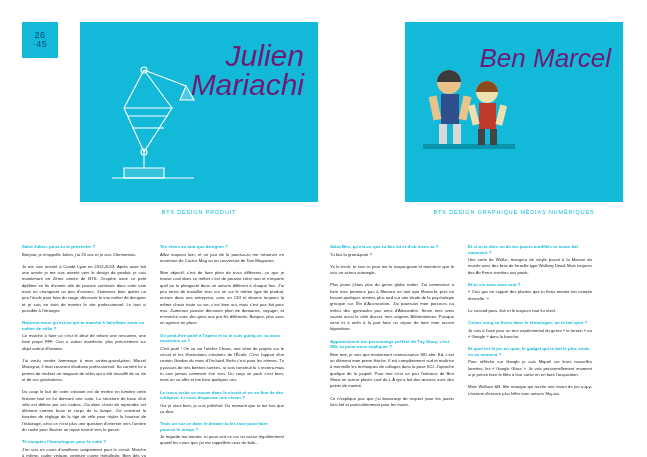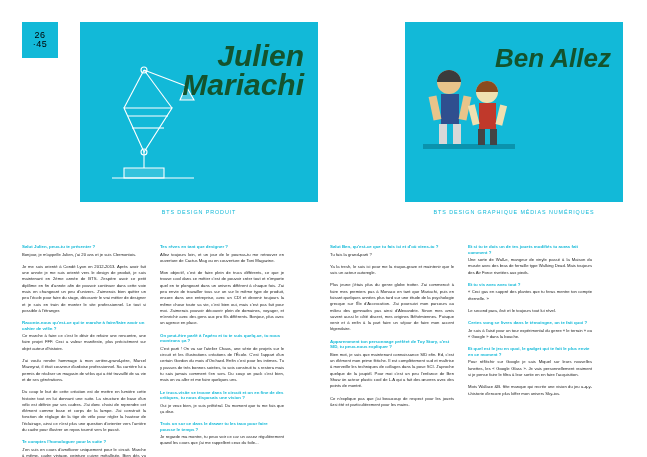--- a/index.html
+++ b/index.html
@@ -1,29 +1,29 @@
 <!DOCTYPE html>
 <html><head>
 <meta charset="utf-8">
 <style>
   html,body{margin:0;padding:0;background:#ffffff;}
   body{width:647px;height:457px;overflow:hidden;font-family:"Liberation Sans",sans-serif;}
   .page{position:relative;width:647px;height:457px;background:#ffffff;}
 
   
-  .pagenum{position:absolute;left:22px;top:22px;width:36px;height:36px;background:#12b9d8;color:#000000;
+  .pagenum{position:absolute;left:22px;top:22px;width:36px;height:36px;background:#12b9d8;color:#0c4a6e;
            display:flex;flex-direction:column;align-items:center;justify-content:center;line-height:1.05;}
   .pagenum span{font-size:9px;letter-spacing:.5px;}
 
   
   .hero{position:absolute;background:#12b9d8;}
   .hero-left{left:80px;top:22px;width:238px;height:180px;}
   .hero-right{left:405px;top:22px;width:218px;height:180px;}
 
-  .hero-title{position:absolute;color:#14532d;font-weight:bold;font-style:italic;line-height:.95;}
+  .hero-title{position:absolute;color:#701a75;font-weight:normal;font-style:italic;line-height:.95;}
   .hero-left .hero-title{right:14px;top:20px;font-size:30px;text-align:right;}
   .hero-right .hero-title{right:12px;top:24px;font-size:26px;text-align:right;}
 
   .credit{position:absolute;color:#12b9d8;font-size:5.4px;letter-spacing:.9px;text-align:center;}
   .credit-left{left:80px;top:209px;width:238px;}
   .credit-right{left:405px;top:209px;width:218px;}
 
   
   .lamp{position:absolute;left:14px;top:34px;width:120px;height:132px;}
 
@@ -83,21 +83,21 @@
         <rect x="46" y="48" width="8" height="24" fill="#e8c48a" transform="rotate(12 50 60)"></rect>
         <circle cx="72" cy="44" r="11" fill="#f0e0b0"></circle>
         <path d="M61 44 a11 11 0 0 1 22 0 z" fill="#8a4a1e"></path>
         <rect x="64" y="55" width="17" height="26" fill="#c0392b"></rect>
         <rect x="63" y="81" width="7" height="16" fill="#444"></rect>
         <rect x="75" y="81" width="7" height="16" fill="#444"></rect>
         <rect x="55" y="57" width="7" height="20" fill="#f0e0b0" transform="rotate(-14 58 66)"></rect>
         <rect x="83" y="57" width="7" height="20" fill="#f0e0b0" transform="rotate(14 86 66)"></rect>
       </g>
     </svg>
-    <div class="hero-title">Ben Allez</div>
+    <div class="hero-title">Ben Marcel</div>
   </div>
   <div class="credit credit-right">BTS DESIGN GRAPHIQUE MÉDIAS NUMÉRIQUES</div>
 
   <div class="col c1">
       <h4>Salut Julien, peux-tu te présenter ?</h4>
       <p>Bonjour, je m'appelle Julien, j'ai 20 ans et je suis Clermontois.</p>
       <p>Je me suis orienté à Condé Lyon en 2012-2013. Après avoir fait une année je me suis orienté vers le design de produit, je suis maintenant en 2ème année de BTS. J'espère avoir ce petit diplôme en fin d'année afin de pouvoir continuer dans cette voie mais en changeant un peu d'univers. J'aimerais bien quitter un peu l'école pour faire du stage, découvrir le vrai métier de designer et je suis en train de monter le site professionnel. Le tout si possible à l'étranger.</p>
       <h4>Raconte-nous qu'est-ce qui te marche à faire/faire avoir un cahier de vélin ?</h4>
       <p>Ce marche à faire ce c'est le désir de refaire une rencontre, une faire projet FFF. Ceci a valeur manifeste, plus précisément sur objet auteur d'histoire.</p>
       <p>J'ai voulu rendre hommage à mon arrière-grand-père, Marcel Mazeyrat, il était couvreur d'ardoise professionnel. Sa carrière lui a permis de réaliser un magasin de vélos qui a été travaillé de sa vie et de ses générations.</p>

